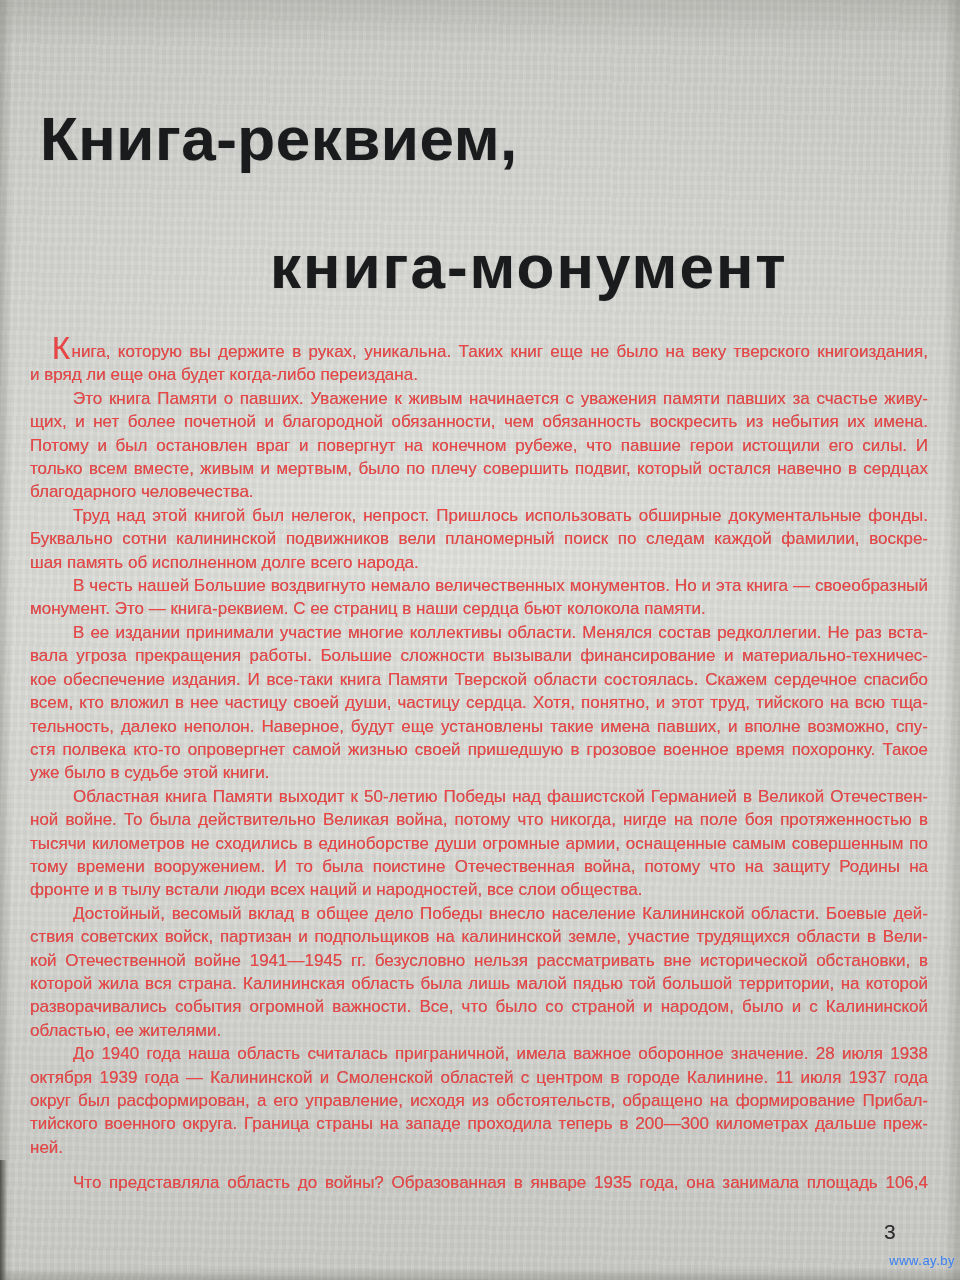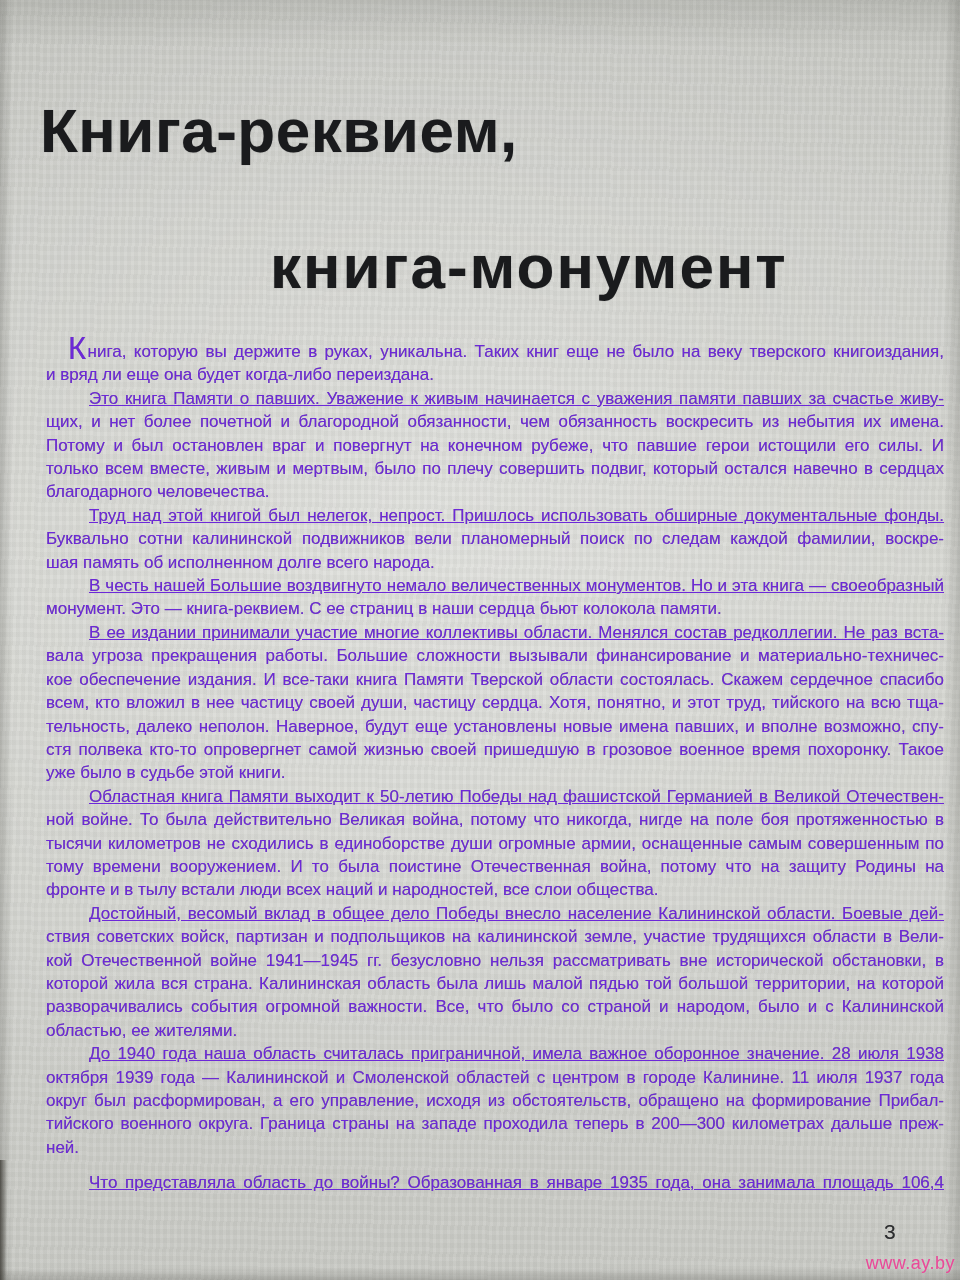--- a/index.html
+++ b/index.html
@@ -37,40 +37,39 @@
 
   .title-line {
     position: absolute;
     font-weight: 700;
     font-size: 62px;
     line-height: 1;
     color: #1a1b1d;
     white-space: nowrap;
     text-shadow: 0 0 1px rgba(26,27,29,0.35);
   }
-  .title-1 { left: 40px;  top: 100px; letter-spacing: 0.5px; }
+  .title-1 { left: 40px;  top: 108px; letter-spacing: 0.5px; }
   .title-2 { left: 270px; top: 236px; letter-spacing: 2px; }
 
   .text-block {
     position: absolute;
     left: 30px; top: 340px; width: 898px;
     font-size: 17px;
     line-height: 23.4px;
-    color: #6d28d9;
+    color: #ef4444;
     text-shadow: 0 0 0.6px rgba(41,42,45,0.45);
-    margin-left: 16px;
   }
   .para { margin: 0; }
   .para.space-before { margin-top: 12px; }
   .line {
     text-align: justify;
     text-align-last: justify;
     text-justify: inter-word;
   }
-  .line.para-first { text-indent: 43px; text-decoration: underline; }
+  .line.para-first { text-indent: 43px; }
   .line.indent-small { text-indent: 22px; }
   .line.para-last { text-align-last: left; }
 
   .dropcap {
     font-size: 31px;
     line-height: 0;
     position: relative; top: 2px;
     letter-spacing: 0.5px;
     padding-right: 1px;
   }
@@ -78,23 +77,23 @@
   .page-number {
     position: absolute;
     left: 884px; top: 1220px;
     font-size: 21px;
     color: #2d2e30;
     text-shadow: 0 0 0.6px rgba(45,46,48,0.4);
   }
   .watermark {
     position: absolute;
     right: 5px; top: 1253px;
-    font-size: 18px;
+    font-size: 13px;
     letter-spacing: 0.5px;
-    color: #ec4899;
+    color: #3b82f6;
     text-shadow: 0 0 2px rgba(255,255,255,0.45), 0 0 1px rgba(90,92,86,0.35);
   }
 </style>
 </head>
 <body>
 
 <div class="texture"></div>
 <div class="vignette"></div>
 <div class="edge-sliver"></div>
 
@@ -120,21 +119,21 @@
     </div>
     <div class="para">
       <div class="line para-first">В честь нашей Большие воздвигнуто немало величественных монументов. Но и эта книга — своеобразный</div>
       <div class="line para-last">монумент. Это — книга-реквием. С ее страниц в наши сердца бьют колокола памяти.</div>
     </div>
     <div class="para">
       <div class="line para-first">В ее издании принимали участие многие коллективы области. Менялся состав редколлегии. Не раз вста-</div>
       <div class="line">вала угроза прекращения работы. Большие сложности вызывали финансирование и материально-техничес-</div>
       <div class="line">кое обеспечение издания. И все-таки книга Памяти Тверской области состоялась. Скажем сердечное спасибо</div>
       <div class="line">всем, кто вложил в нее частицу своей души, частицу сердца. Хотя, понятно, и этот труд, тийского на всю тща-</div>
-      <div class="line">тельность, далеко неполон. Наверное, будут еще установлены новые имена павших, и вполне возможно, спу-</div>
+      <div class="line">тельность, далеко неполон. Наверное, будут еще установлены такие имена павших, и вполне возможно, спу-</div>
       <div class="line">стя полвека кто-то опровергнет самой жизнью своей пришедшую в грозовое военное время похоронку. Такое</div>
       <div class="line para-last">уже было в судьбе этой книги.</div>
     </div>
     <div class="para">
       <div class="line para-first">Областная книга Памяти выходит к 50-летию Победы над фашистской Германией в Великой Отечествен-</div>
       <div class="line">ной войне. То была действительно Великая война, потому что никогда, нигде на поле боя протяженностью в</div>
       <div class="line">тысячи километров не сходились в единоборстве души огромные армии, оснащенные самым совершенным по</div>
       <div class="line">тому времени вооружением. И то была поистине Отечественная война, потому что на защиту Родины на</div>
       <div class="line para-last">фронте и в тылу встали люди всех наций и народностей, все слои общества.</div>
     </div>

